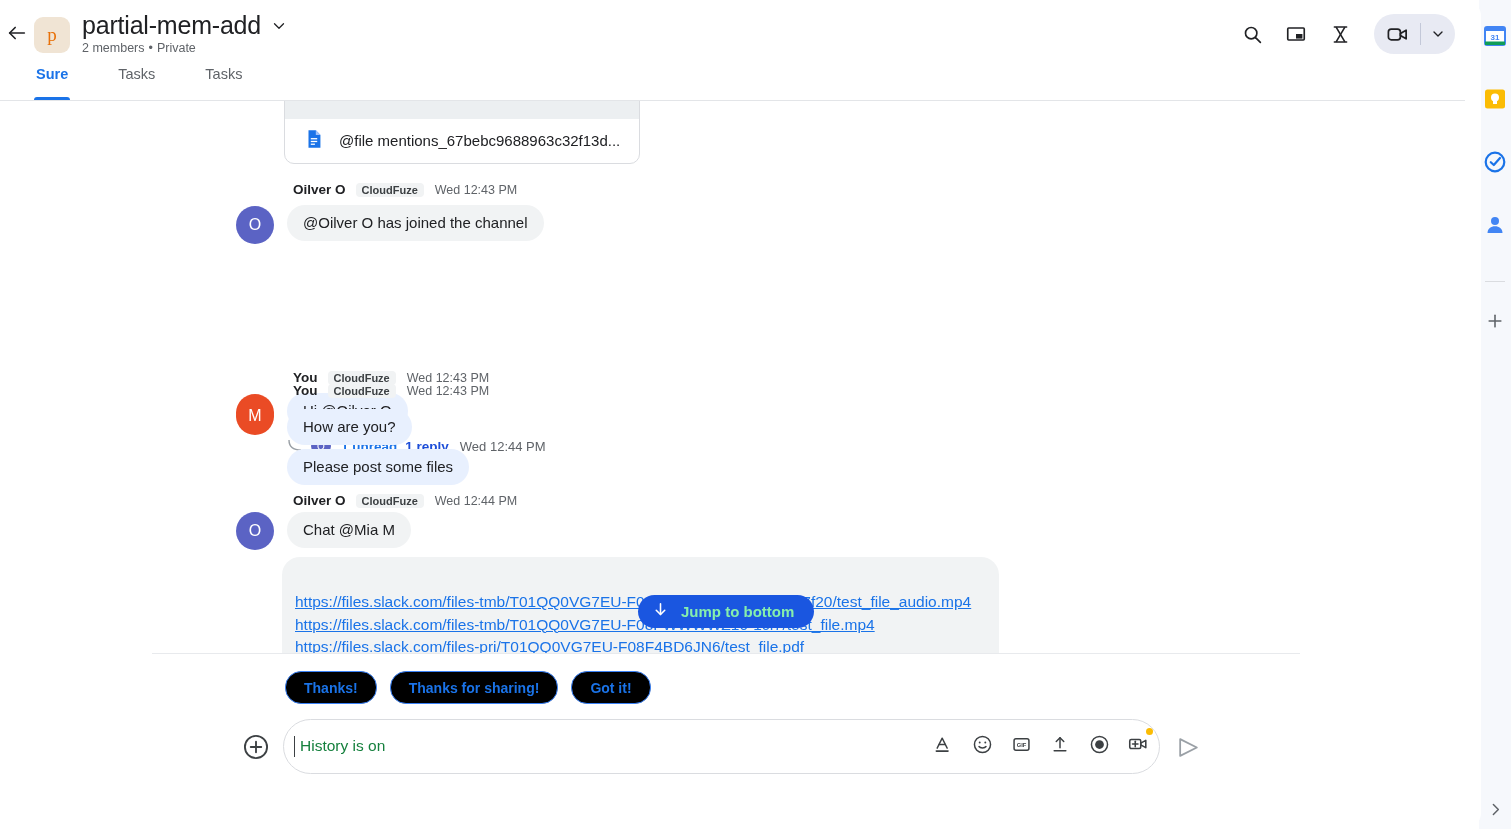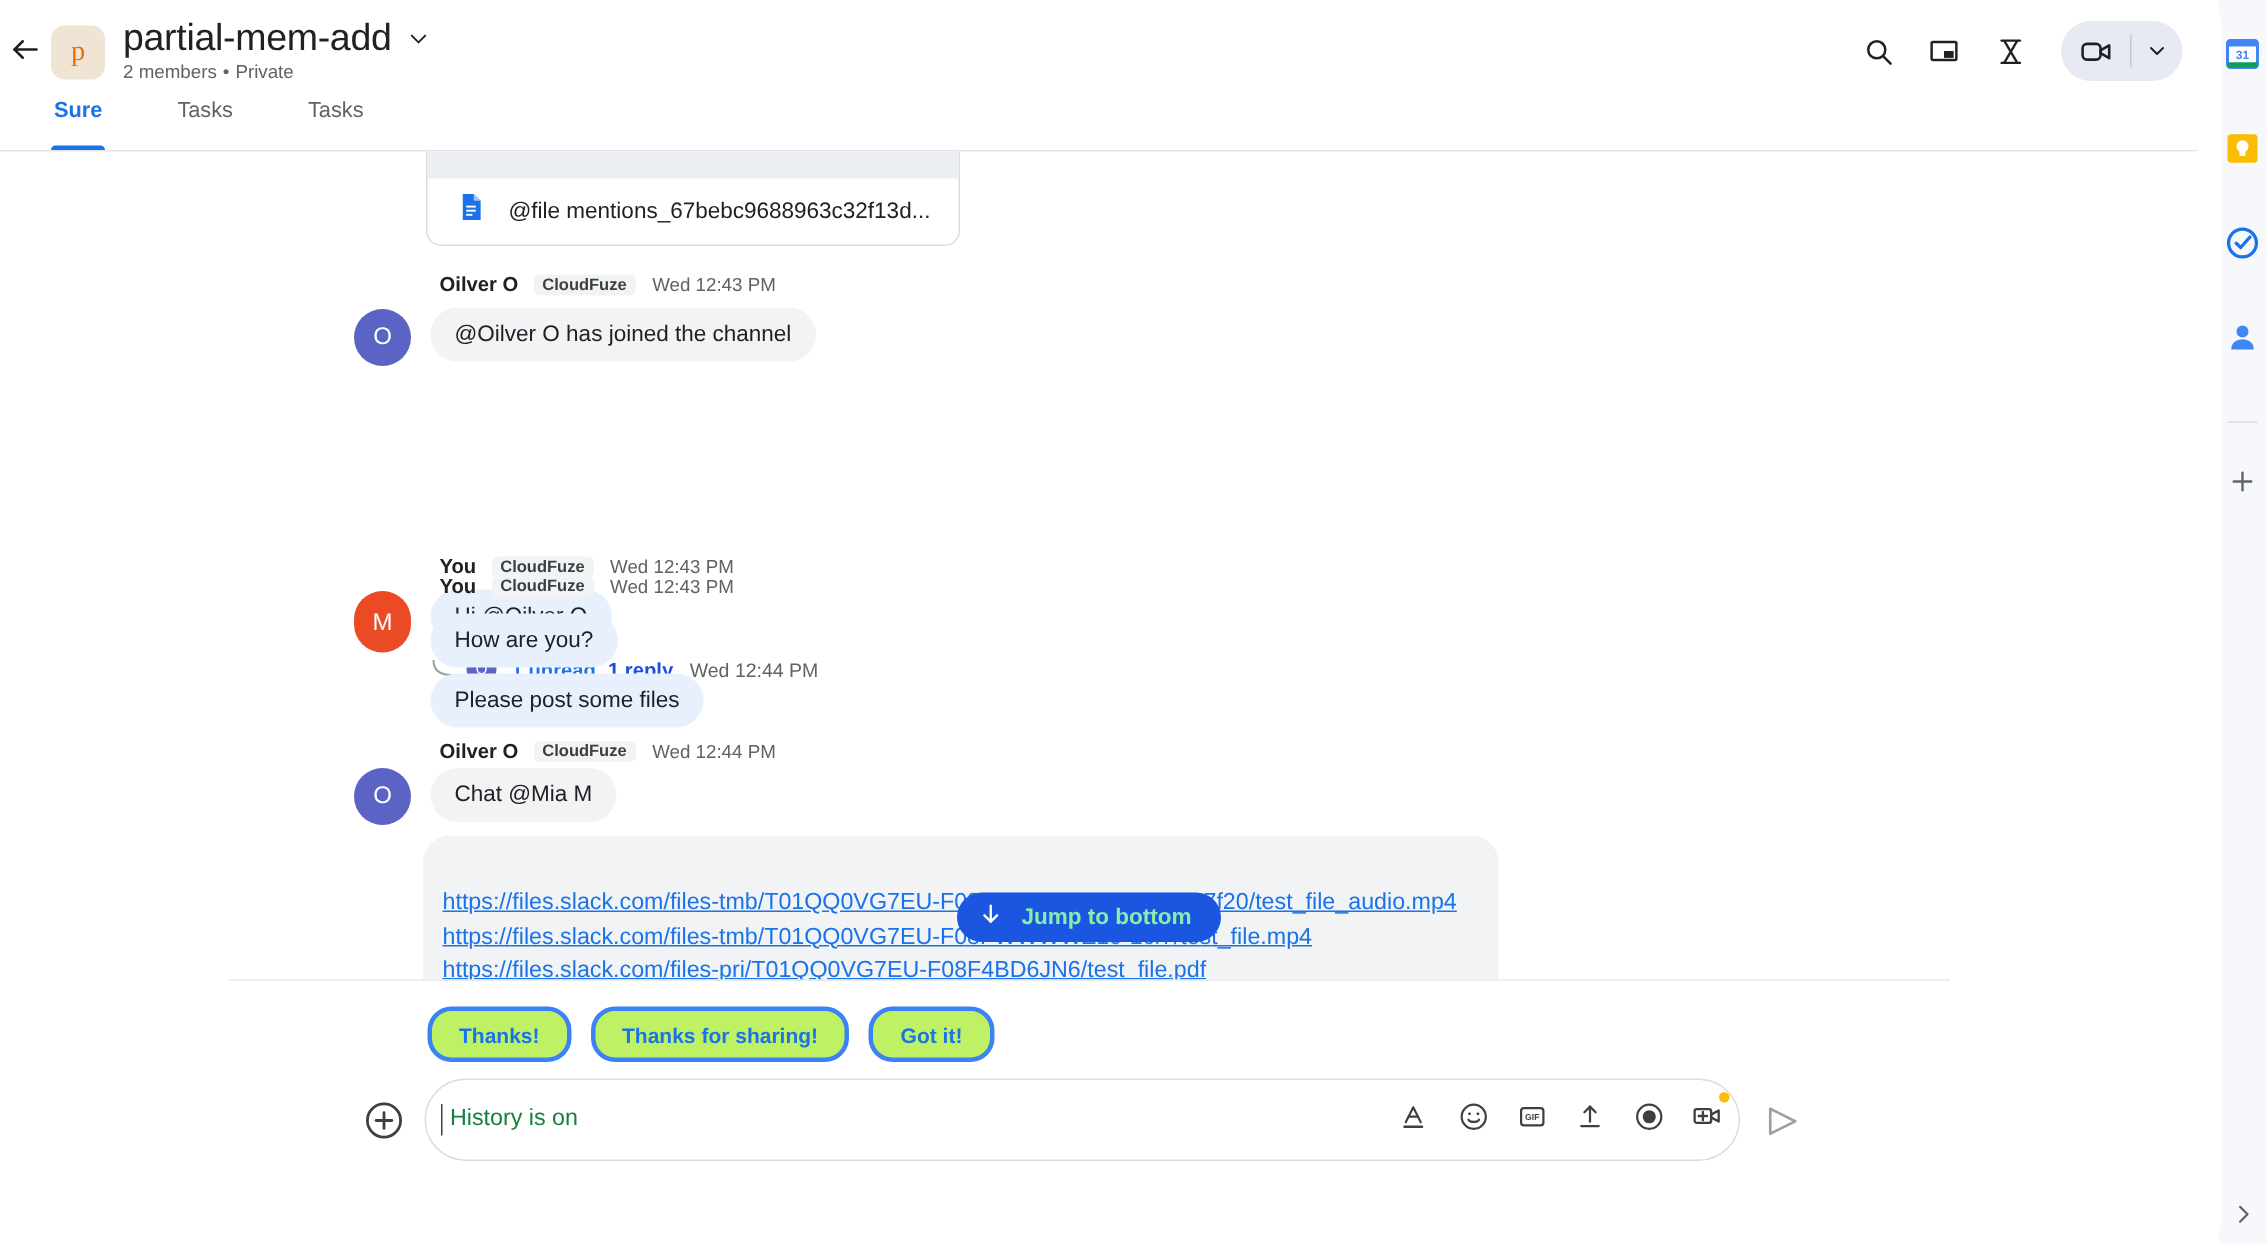--- a/index.html
+++ b/index.html
@@ -321,23 +321,23 @@
   }
 
   
   .smart-replies {
     position: absolute;
     left: 285px; top: 671px;
     display: flex; align-items: center; gap: 13px;
   }
   .chip {
     height: 31px;
-    border: 3px solid #3b82f6;
+    border: 1px solid #3b82f6;
     border-radius: 16px;
-    background: #bef264;
+    background: #000000;
     color: #1a73e8;
     font-size: 14px;
     font-weight: bold;
     display: flex; align-items: center;
     padding: 0 18px;
     cursor: pointer;
     white-space: nowrap;
   }
 
   

